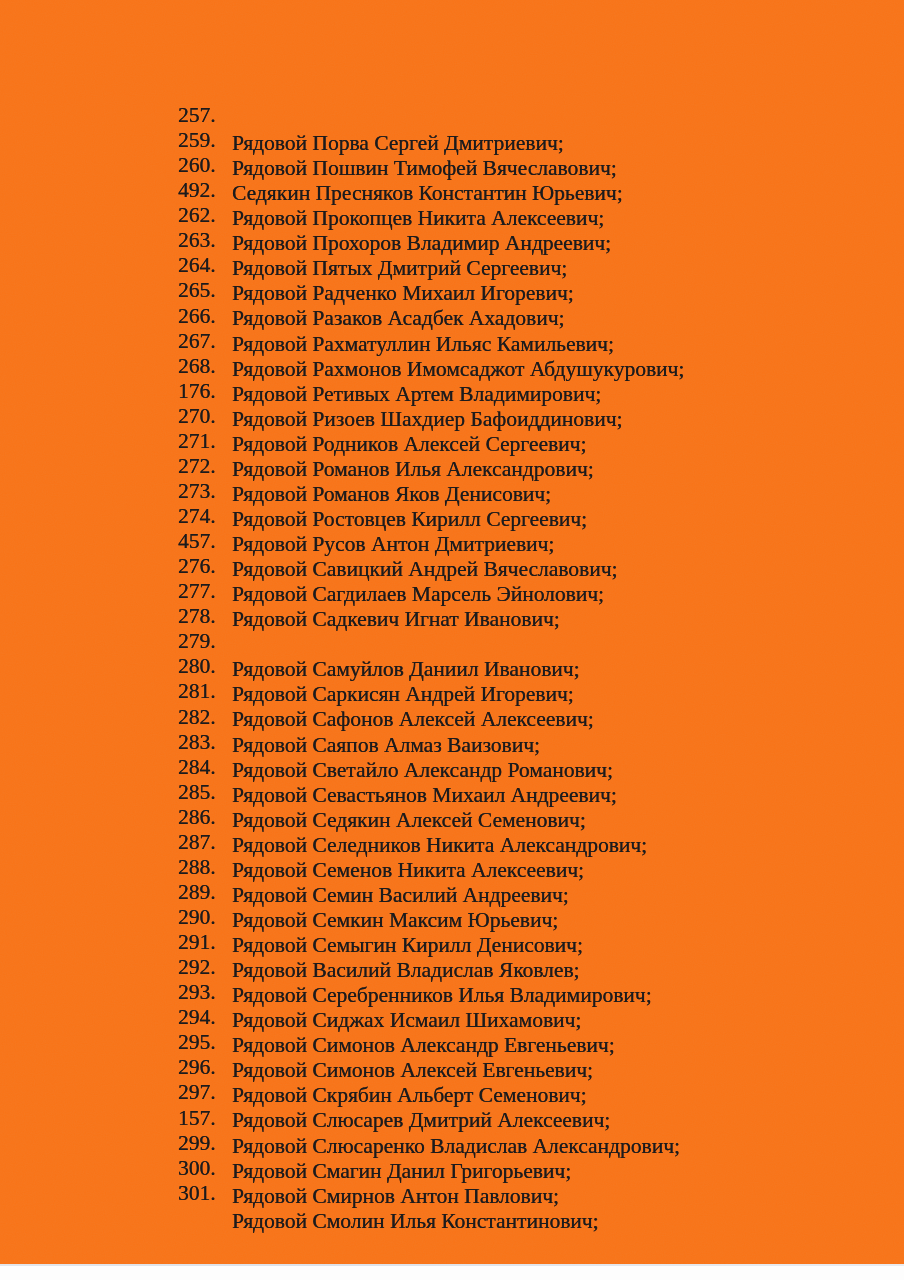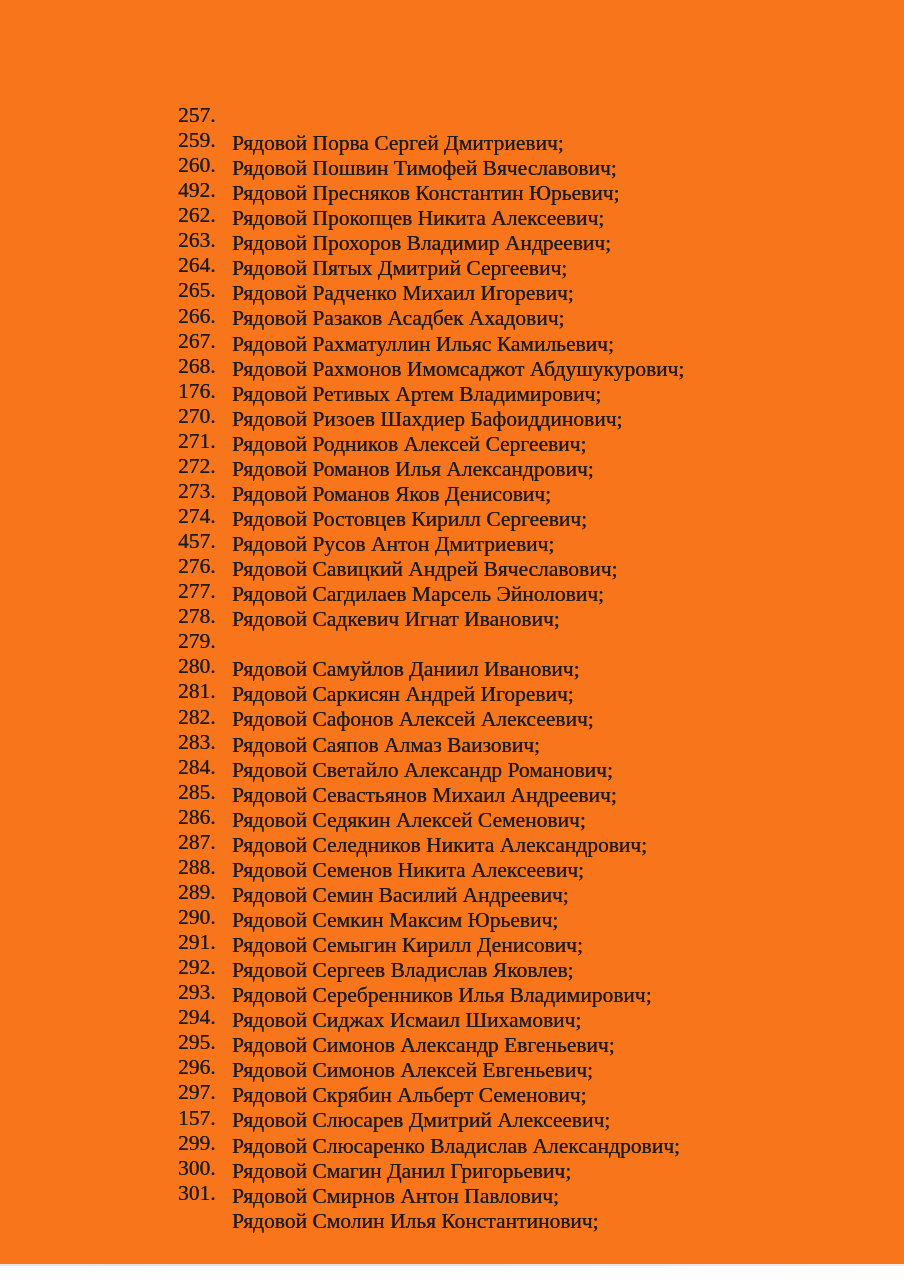--- a/index.html
+++ b/index.html
@@ -94,21 +94,21 @@
       </div>
 
 
       <div class="row">
         <span class="num">259.</span>
         <span class="txt">Рядовой Пошвин Тимофей Вячеславович;</span>
       </div>
 
       <div class="row">
         <span class="num">260.</span>
-        <span class="txt">Рядовой Пресняков Константин Юрьевич;</span>
+        <span class="txt">Седякин Пресняков Константин Юрьевич;</span>
       </div>
 
       <div class="row">
         <span class="num">492.</span>
         <span class="txt">Рядовой Прокопцев Никита Алексеевич;</span>
       </div>
 
       <div class="row">
         <span class="num">262.</span>
         <span class="txt">Рядовой Прохоров Владимир Андреевич;</span>
@@ -248,21 +248,21 @@
         <span class="txt">Рядовой Семкин Максим Юрьевич;</span>
       </div>
 
       <div class="row">
         <span class="num">290.</span>
         <span class="txt">Рядовой Семыгин Кирилл Денисович;</span>
       </div>
 
       <div class="row">
         <span class="num">291.</span>
-        <span class="txt">Рядовой Сергеев Владислав Яковлев;</span>
+        <span class="txt">Рядовой Василий Владислав Яковлев;</span>
       </div>
 
       <div class="row">
         <span class="num">292.</span>
         <span class="txt">Рядовой Серебренников Илья Владимирович;</span>
       </div>
 
       <div class="row">
         <span class="num">293.</span>
         <span class="txt">Рядовой Сиджах Исмаил Шихамович;</span>

